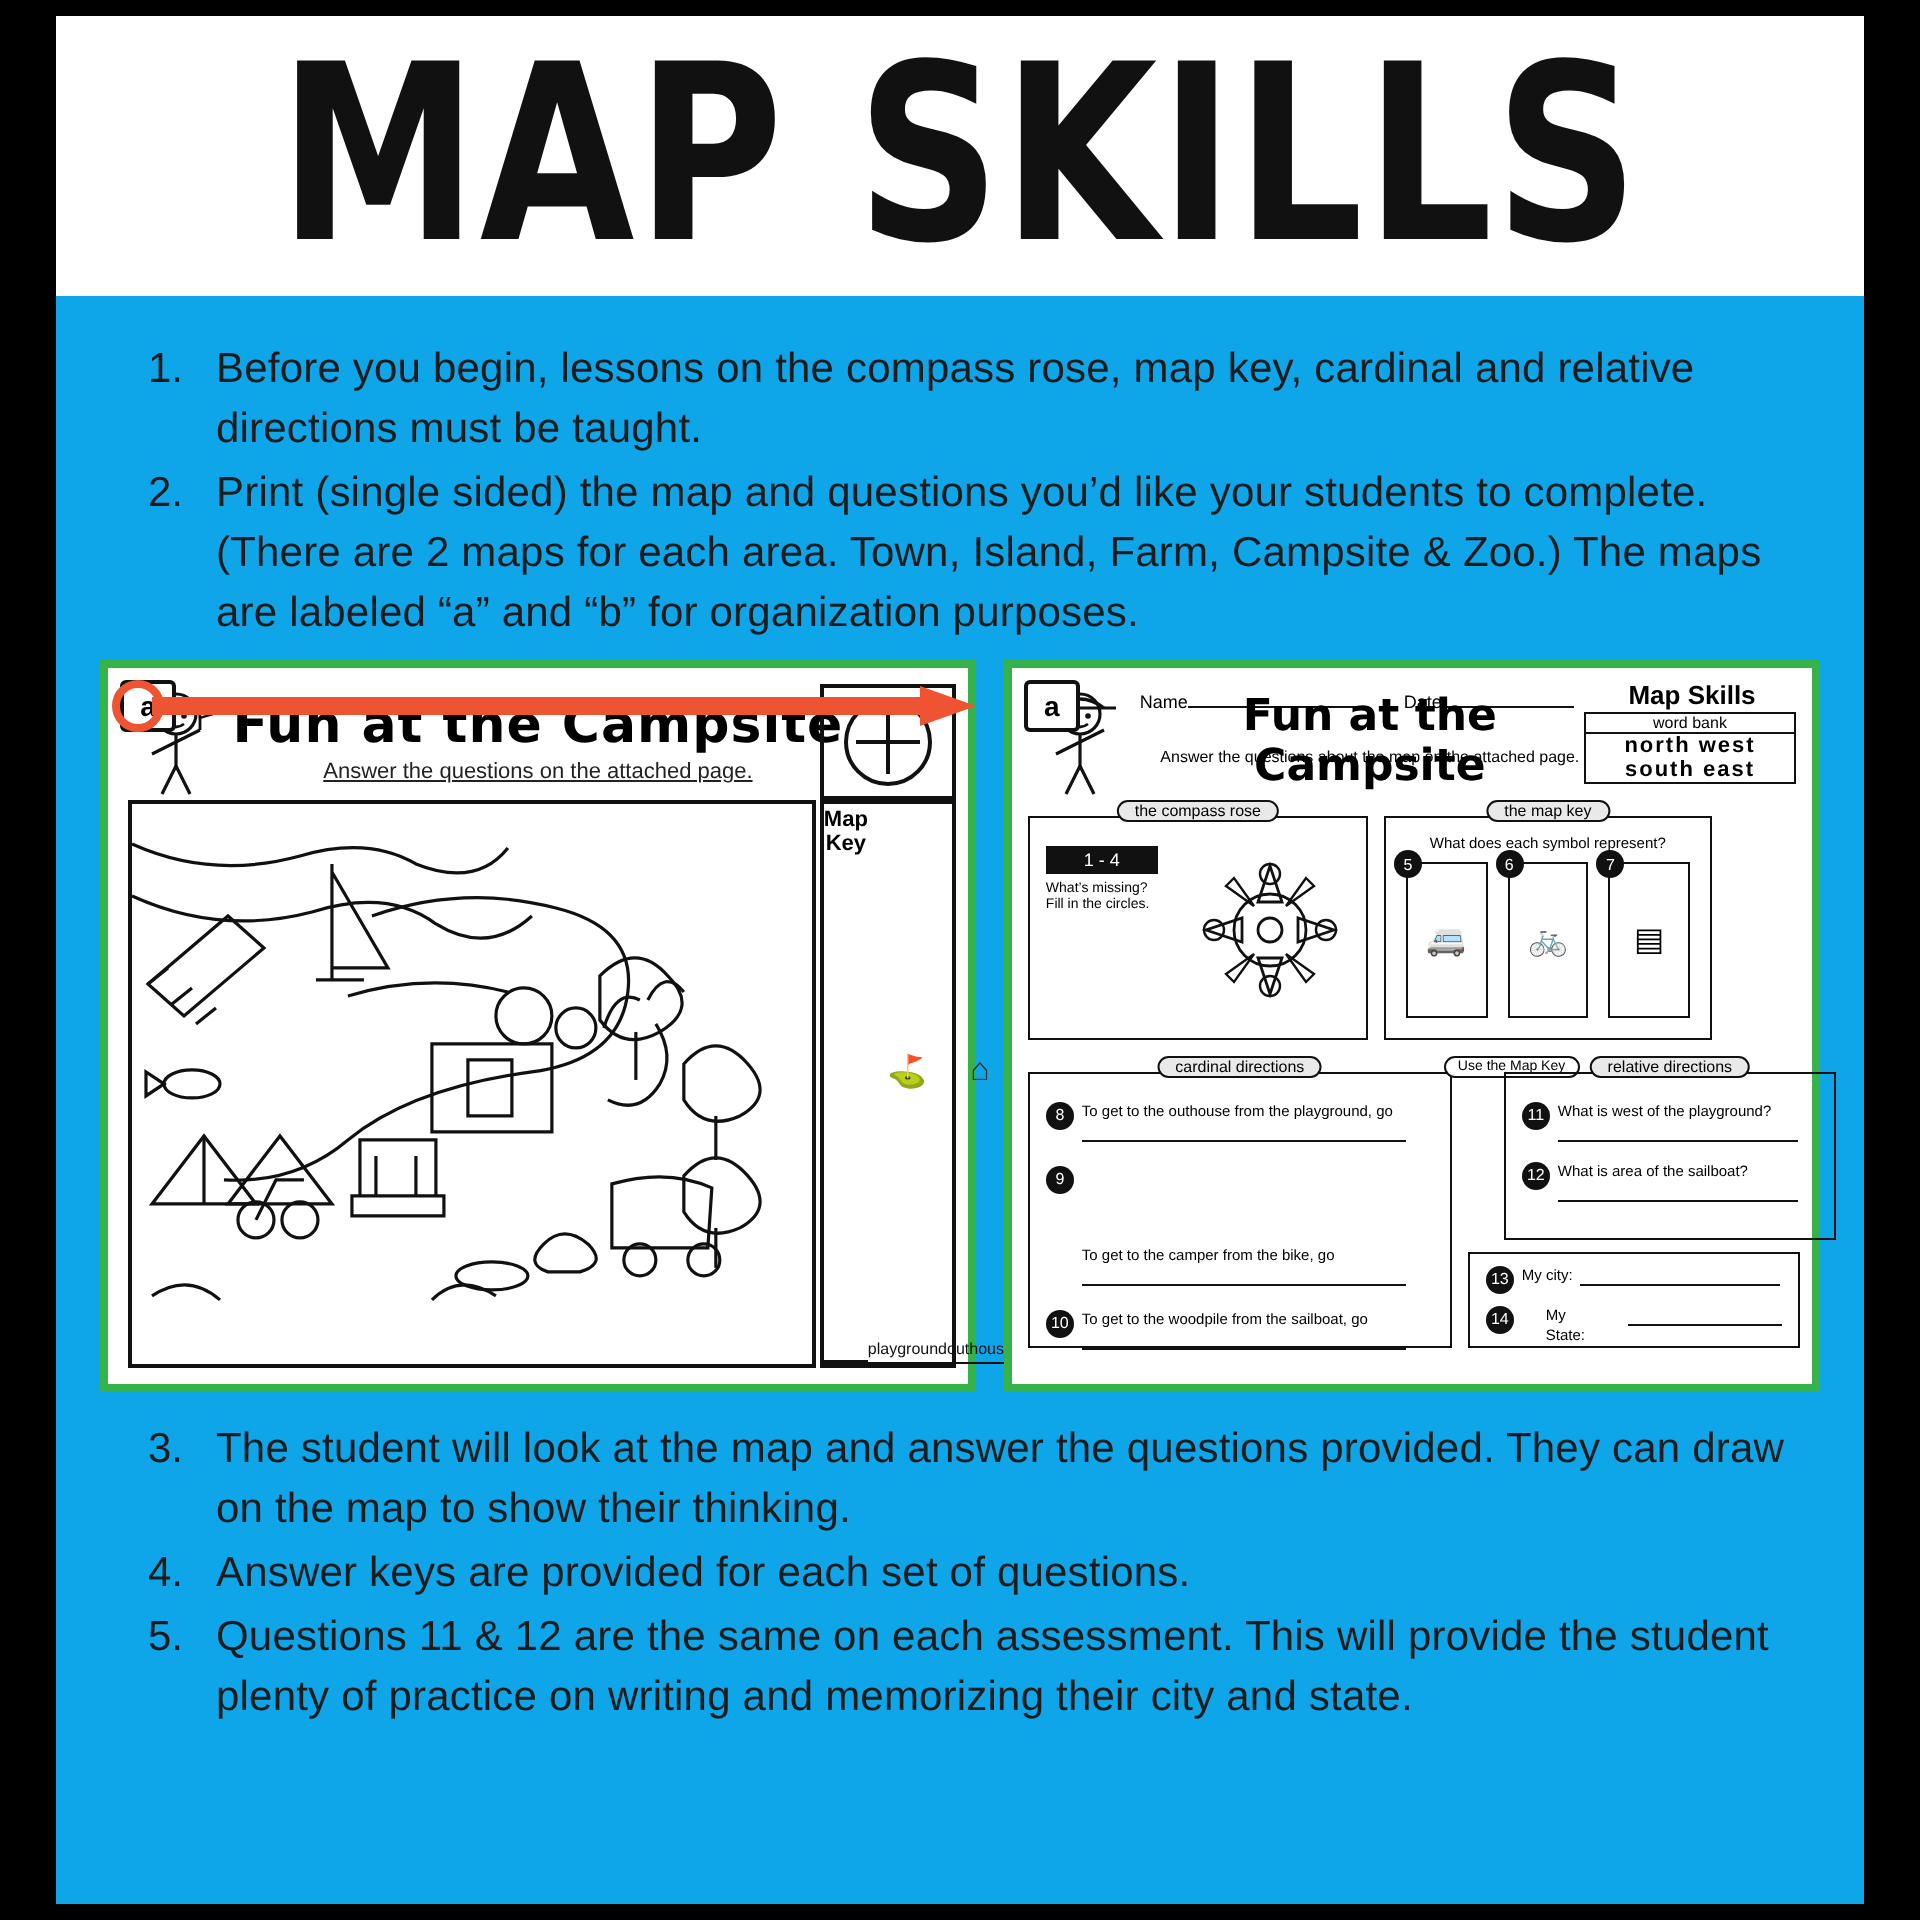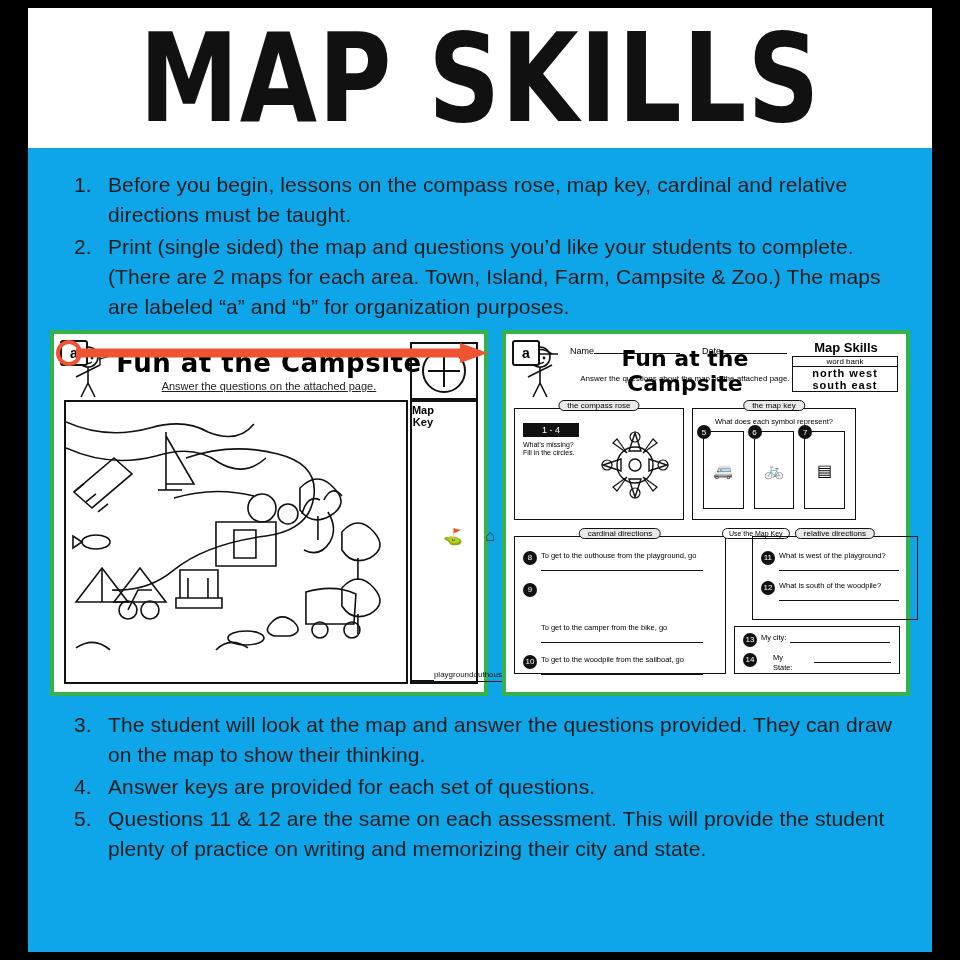--- a/index.html
+++ b/index.html
@@ -550,21 +550,21 @@
           <div class="qrow">
             <span class="qnum">11</span>
             <span style="flex:1;">
               <span>What is west of the playground?</span>
               <span class="ansline"></span>
             </span>
           </div>
           <div class="qrow" style="margin-top:10px;">
             <span class="qnum">12</span>
             <span style="flex:1;">
-              <span>What is south of the woodpile?</span>
+              <span>What is area of the sailboat?</span>
               <span class="ansline"></span>
             </span>
           </div>
         </div>
       </div>
 
       <div class="sec" style="left:228px; top:292px; width:166px; height:48px;">
         <div style="position:absolute; left:8px; right:8px; top:6px;">
           <div class="qrow">
             <span class="qnum">13</span>

